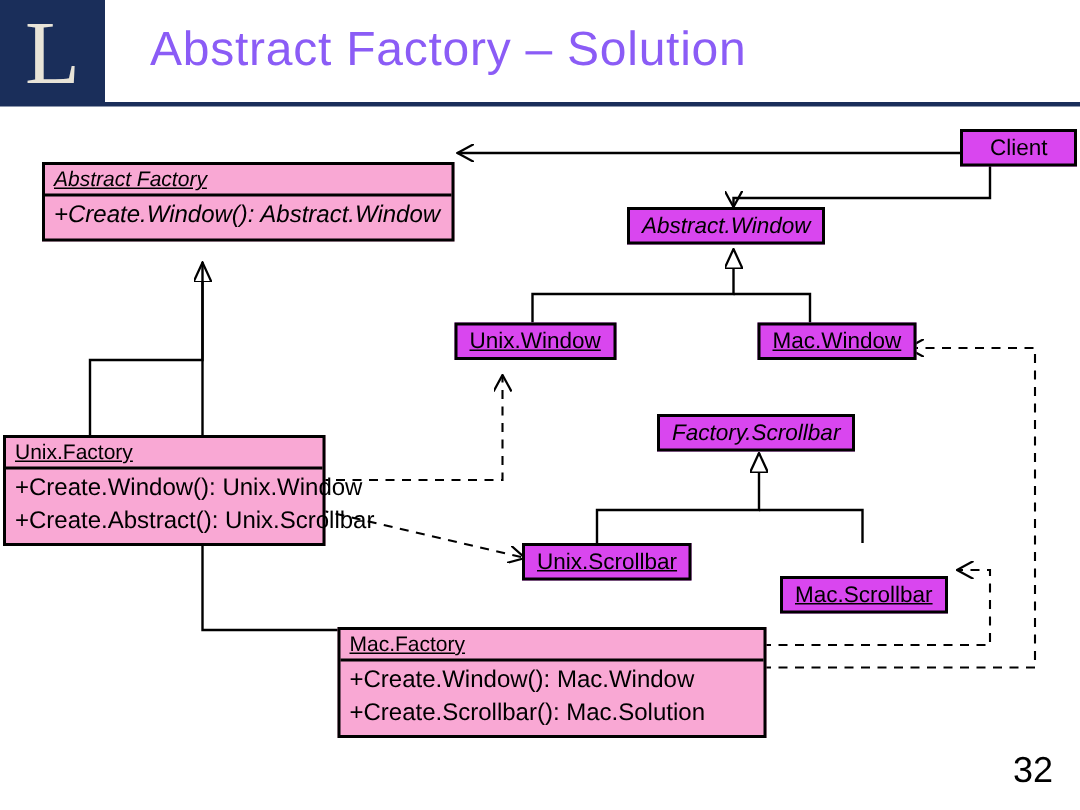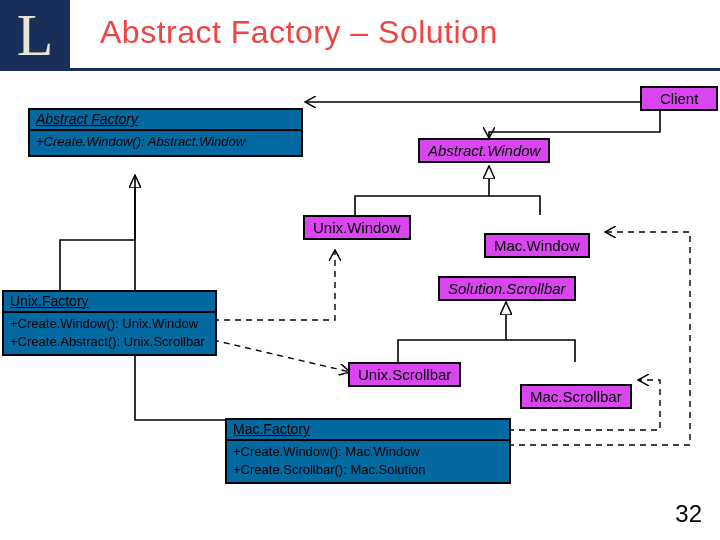--- a/index.html
+++ b/index.html
@@ -24,59 +24,59 @@
     color: #e8e4d8;
     font-family: "Times New Roman", serif;
     font-size: 60px;
     font-weight: normal;
     line-height: 1;
   }
   .title {
     position: absolute;
     left: 100px; top: 14px;
     font-size: 32px;
-    color: #ef4444;
+    color: #8b5cf6;
     letter-spacing: 0.5px;
   }
   .underline {
     position: absolute;
     left: 0; top: 68px;
     width: 720px; height: 3px;
     background: #1a2e5a;
   }
   .box {
     position: absolute;
     border: 2px solid #000;
-    background: #0369a1;
+    background: #f9a8d4;
     font-size: 14px;
   }
   .box .head {
     padding: 1px 6px 2px 6px;
     text-decoration: underline;
     white-space: nowrap;
   }
   .box .body {
     border-top: 2px solid #000;
     padding: 2px 6px 4px 6px;
     font-style: italic;
     line-height: 1.35;
     white-space: nowrap;
-    font-size: 13px;
+    font-size: 16px;
   }
   .box .body .op { font-style: normal; }
   .simple {
     position: absolute;
     border: 2px solid #000;
     background: #d946ef;
     padding: 2px 8px;
     font-size: 15px;
     white-space: nowrap;
   }
   .italic { font-style: italic; }
-  .underline-txt { }
+  .underline-txt { text-decoration: underline; }
   .pagenum {
     position: absolute;
     right: 18px; bottom: 12px;
     font-size: 24px;
   }
   svg.wires {
     position: absolute;
     left: 0; top: 0;
     width: 720px; height: 540px;
     pointer-events: none;
@@ -133,26 +133,26 @@
 </div>
 
 <div class="simple italic" style="left:418px; top:138px;">
   <span>Abstract.Window</span>
 </div>
 
 <div class="simple" style="left:303px; top:215px;">
   <span class="underline-txt">Unix.Window</span>
 </div>
 
-<div class="simple" style="left:484px; top:215px;margin-top:18px;">
+<div class="simple" style="left:505px; top:215px;">
   <span class="underline-txt">Mac.Window</span>
 </div>
 
 <div class="simple italic" style="left:438px; top:276px;">
-  <span>Solution.Scrollbar</span>
+  <span>Factory.Scrollbar</span>
 </div>
 
 <div class="box" style="left:2px; top:290px; width:215px;">
   <div class="head">Unix.Factory</div>
   <div class="body">
     <div class="op">+Create.Window(): Unix.Window</div>
     <div class="op">+Create.Abstract(): Unix.Scrollbar</div>
   </div>
 </div>
 

